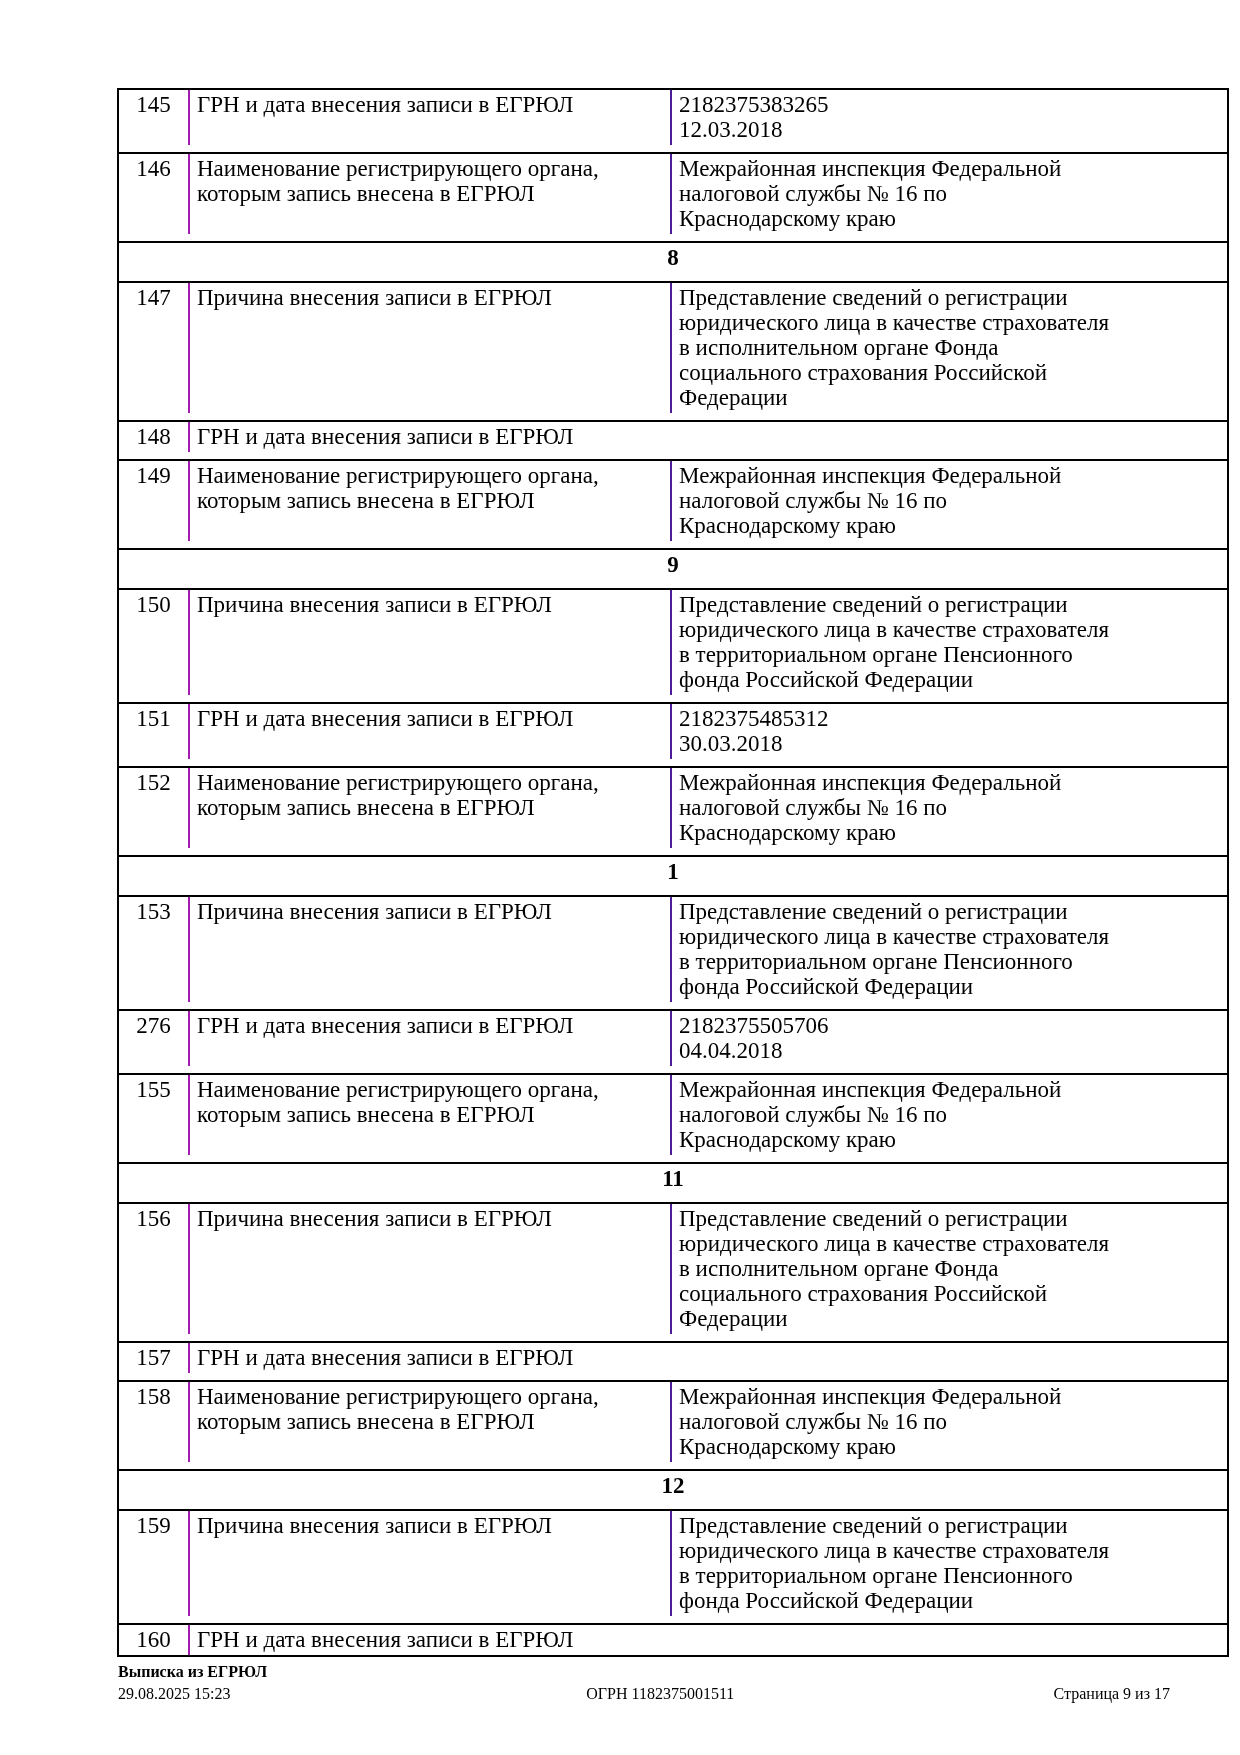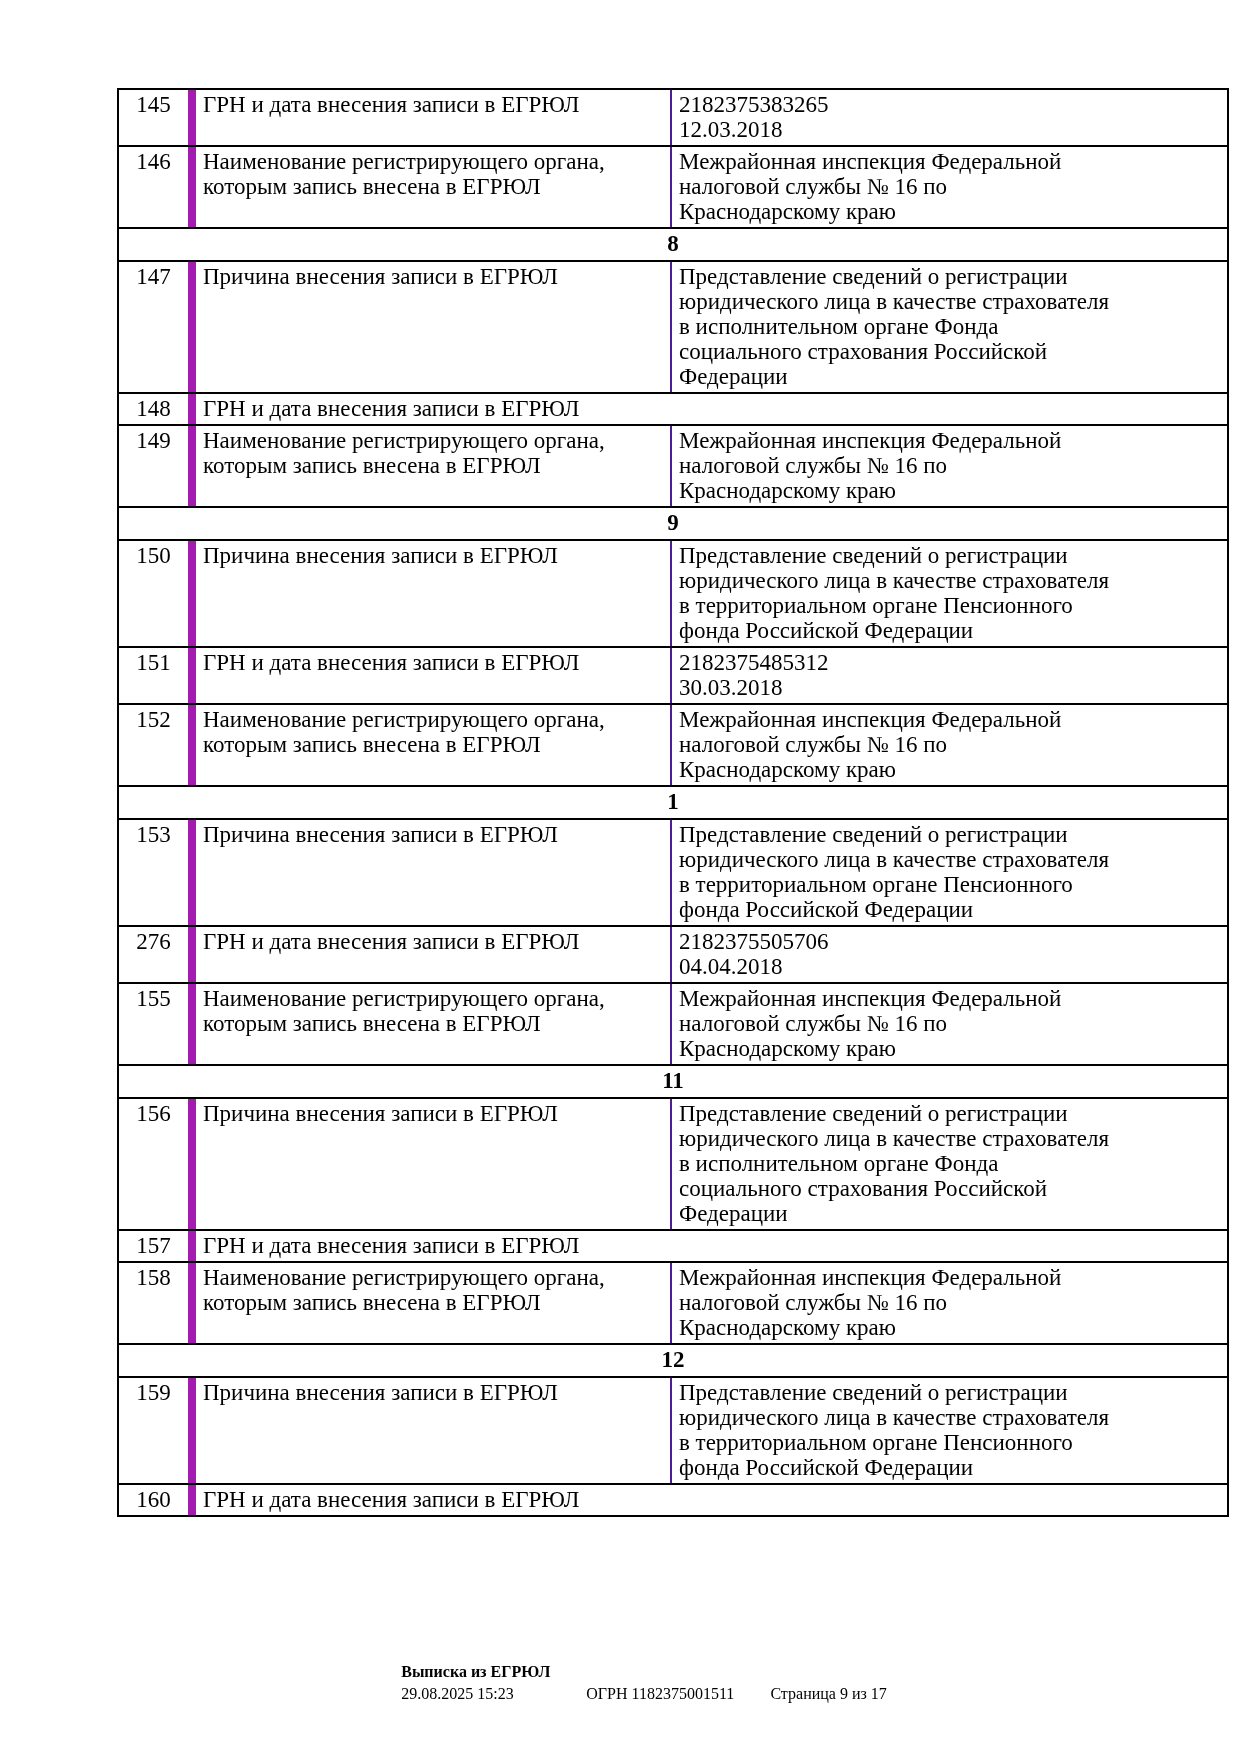--- a/index.html
+++ b/index.html
@@ -13,52 +13,51 @@
   }
   .doc-table {
     position: absolute;
     left: 117px; top: 88px;
     width: 1112px;
     border: 2px solid #000;
     font-size: 23px;
     line-height: 25px;
   }
   .trow { display: flex; }
-  .trow + .trow { border-top: 2px solid #000; }
+  .trow + .trow { border-top: 2px solid #000; margin-top: 7px; }
   .cell { padding: 2px 7px 3px 7px; white-space: pre-line; }
   .c-num {
     width: 69px; flex: 0 0 69px;
     text-align: center;
     padding-left: 2px; padding-right: 2px;
   }
   .c-label {
     width: 482px; flex: 0 0 482px;
-    border-left: 8px solid #a21caf;
+    border-left: 2px solid #a21caf;
   }
   .c-value {
     flex: 1 1 auto;
     border-left: 2px solid #4c1d95;
   }
   .srow .c-section {
     width: 100%;
     text-align: center;
     font-weight: bold;
     padding: 2px 0 4px 0;
     white-space: normal;
   }
   .page-footer {
     position: absolute;
     left: 118px; top: 1661px;
     width: 1052px;
     display: flex;
-    justify-content: center;
+    justify-content: space-between;
     align-items: flex-end;
     font-size: 16px;
     line-height: 22px;
-    gap: 36px;
   }
   .footer-left .ft-title { font-weight: bold; }
 </style>
 </head>
 <body>
 
 <div class="doc-table">
 
   <div class="trow">
     <div class="cell c-num">145</div>

